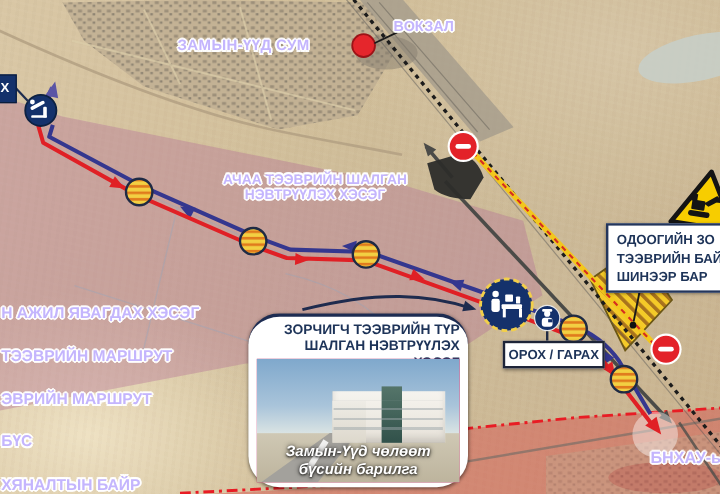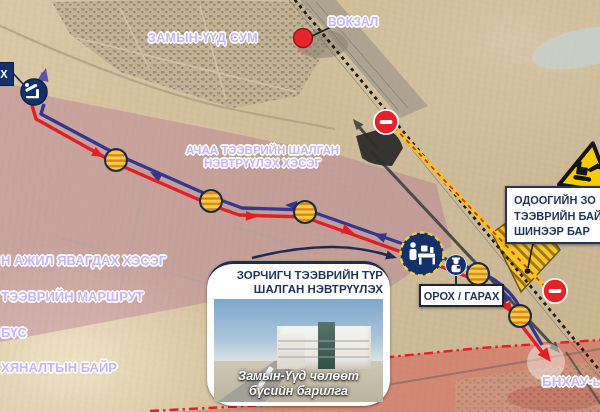--- a/index.html
+++ b/index.html
@@ -245,20 +245,21 @@
 
   <div class="map-label" style="left:148px; top:31px; font-size:12.5px; letter-spacing:.3px;text-align:center;">ЗАМЫН-ҮҮД СУМ</div>
   <div class="map-label" style="left:328px; top:16px; font-size:12px;">ВОКЗАЛ</div>
   <div class="map-label" style="left:185px; top:144px; width:155px; font-size:11.5px; text-align:center;">АЧАА ТЭЭВРИЙН ШАЛГАН
 НЭВТРҮҮЛЭХ ХЭСЭГ</div>
   <div class="map-label" style="left:542px; top:374px; font-size:13.5px; white-space:nowrap;">БНХАУ-ы</div>
 
   <div class="legend map-label">
     <div>Н АЖИЛ ЯВАГДАХ ХЭСЭГ</div>
     <div>ТЭЭВРИЙН МАРШРУТ</div>
+    <div>ЭВРИЙН МАРШРУТ</div>
     <div>БҮС</div>
     <div>ХЯНАЛТЫН БАЙР</div>
     
     
     
     
   </div>
 
   <div class="white-box callout">
     <div class="title">ЗОРЧИГЧ ТЭЭВРИЙН ТҮР

